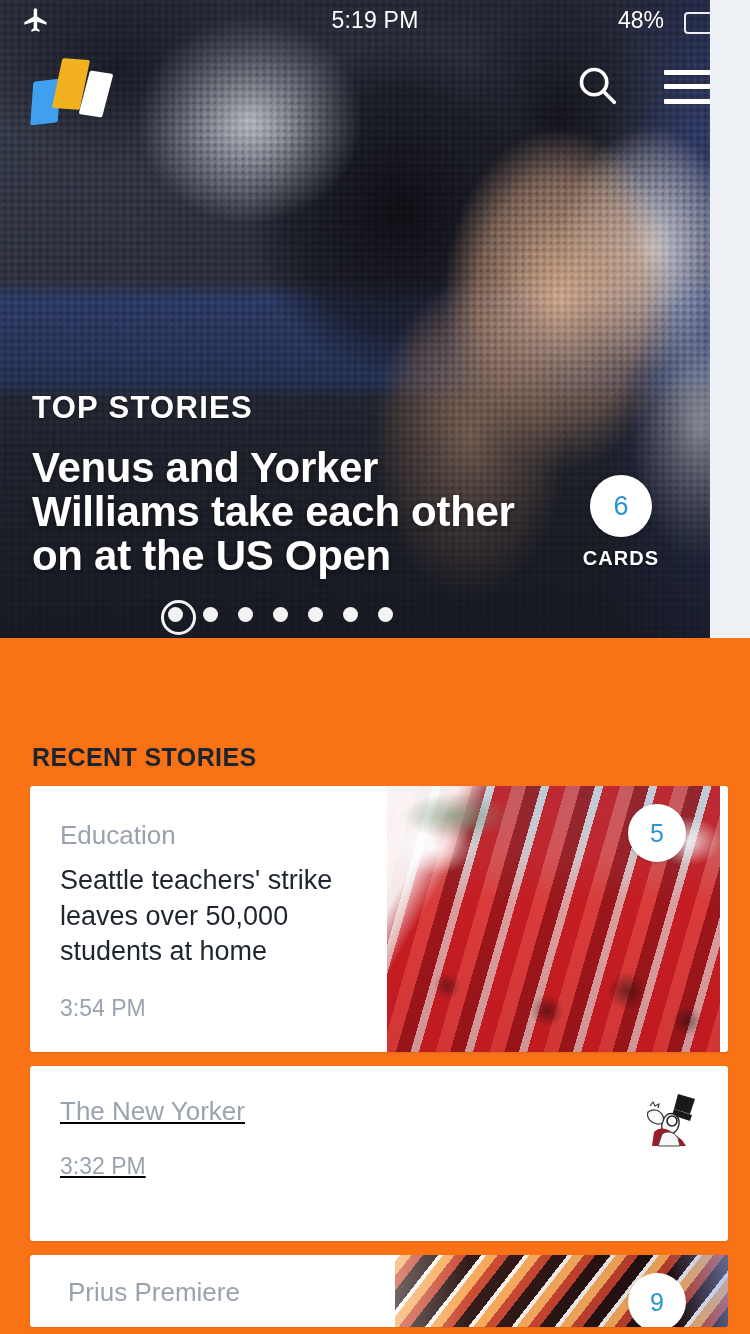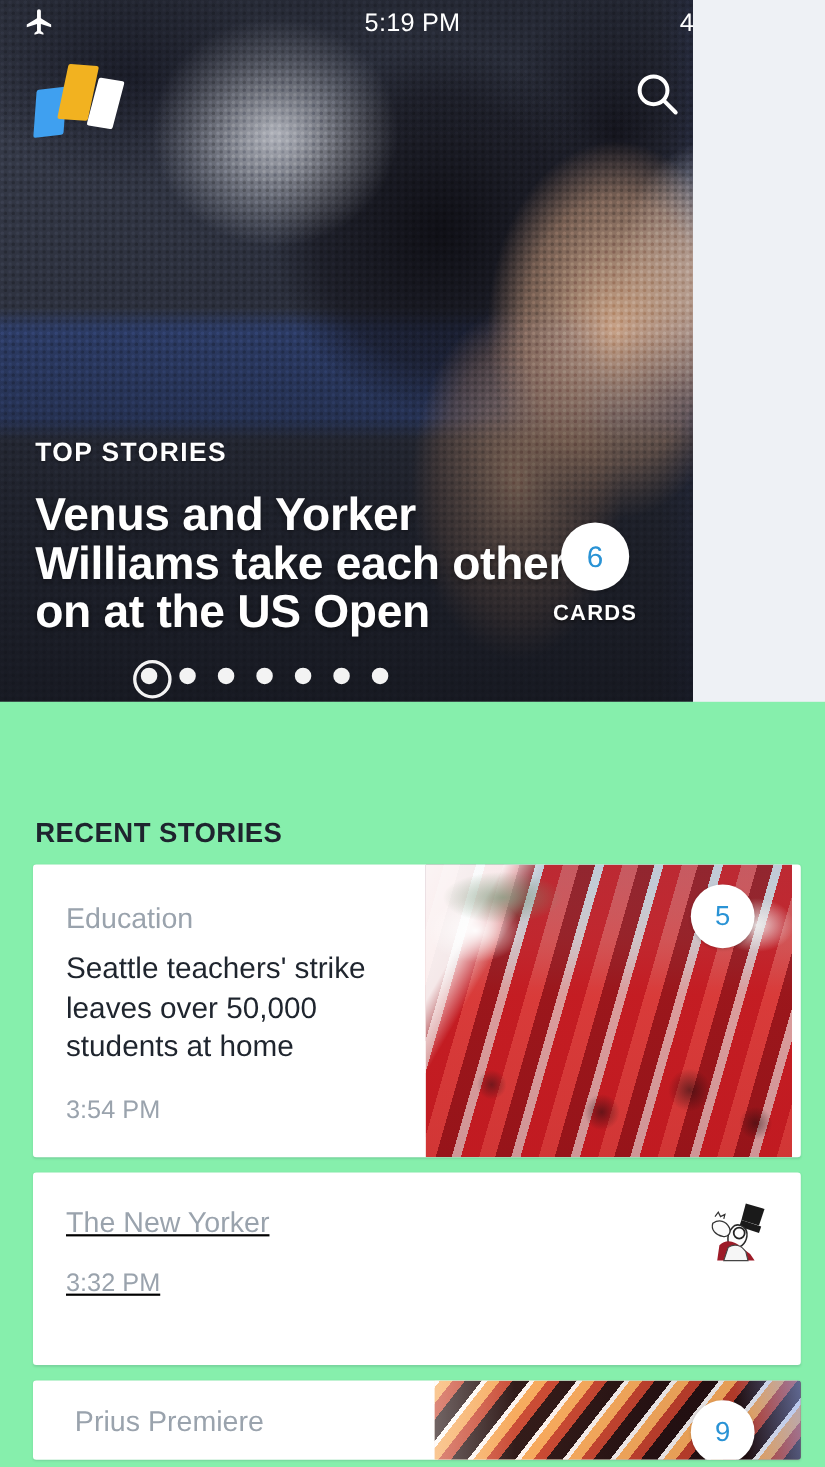--- a/index.html
+++ b/index.html
@@ -6,21 +6,21 @@
   html, body {
     width:750px; height:1334px;
     font-family:"Liberation Sans", sans-serif;
     background:#eef1f5;
     overflow:hidden;
   }
 
   
   .hero{
     position:relative;
-    width:630px; height:638px;
+    width:710px; height:638px;
     overflow:hidden;
     background:#2b2f3a;
   }
   .hero-photo{
     position:absolute; inset:0;
     background:
       
       radial-gradient(ellipse 150px 220px at 560px 300px, rgba(214,172,140,.92) 0%, rgba(190,146,116,.55) 55%, rgba(0,0,0,0) 78%),
       radial-gradient(ellipse 120px 200px at 470px 440px, rgba(196,152,120,.85) 0%, rgba(150,110,85,.4) 60%, rgba(0,0,0,0) 80%),
       radial-gradient(ellipse 110px 150px at 650px 250px, rgba(226,226,230,.85) 0%, rgba(180,180,188,.4) 60%, rgba(0,0,0,0) 82%),
@@ -94,21 +94,21 @@
   .hdr-actions{ position:absolute; right:26px; top:22px; display:flex; align-items:center; gap:44px; }
   .icon-btn{ background:none; border:none; cursor:pointer; padding:0; display:block; }
   .hamburger{ width:60px; height:34px; display:flex; flex-direction:column; justify-content:space-between; }
   .hamburger i{ display:block; height:5px; background:#fff; border-radius:1px; }
 
   
   .hero-text{
     position:absolute; left:32px; bottom:60px; width:520px; z-index:20;
   }
   .kicker{
-    color:#fff; font-size:24px; font-weight:700;
+    color:#fff; font-size:31px; font-weight:700;
     letter-spacing:1.3px; margin-bottom:20px;
     text-shadow:0 1px 3px rgba(0,0,0,.5);
   }
   .hero-headline{
     color:#fff; font-size:42px; font-weight:700; line-height:1.05;
     letter-spacing:-.3px;
     text-shadow:0 2px 6px rgba(0,0,0,.45);
   }
 
   
@@ -140,21 +140,21 @@
   }
   .dot.active::after{
     content:""; position:absolute; left:50%; top:50%;
     width:29px; height:29px; margin:-14.5px 0 0 -14.5px;
     border:3px solid #fff; border-radius:50%;
   }
 
   
   .recent{
     position:absolute; top:638px; left:0; width:750px; height:696px;
-    background:#86efac;
+    background:#f97316;
   }
   .section-title{
     position:absolute; left:32px; top:105px;
     font-size:25px; font-weight:700; letter-spacing:.4px; color:#1e242e;
   }
   .card-list{ position:absolute; top:148px; left:30px; width:690px; }
 
   .card{
     position:relative; width:698px; background:#fff;
     border-radius:3px; box-shadow:0 1px 2px rgba(30,40,60,.13);

